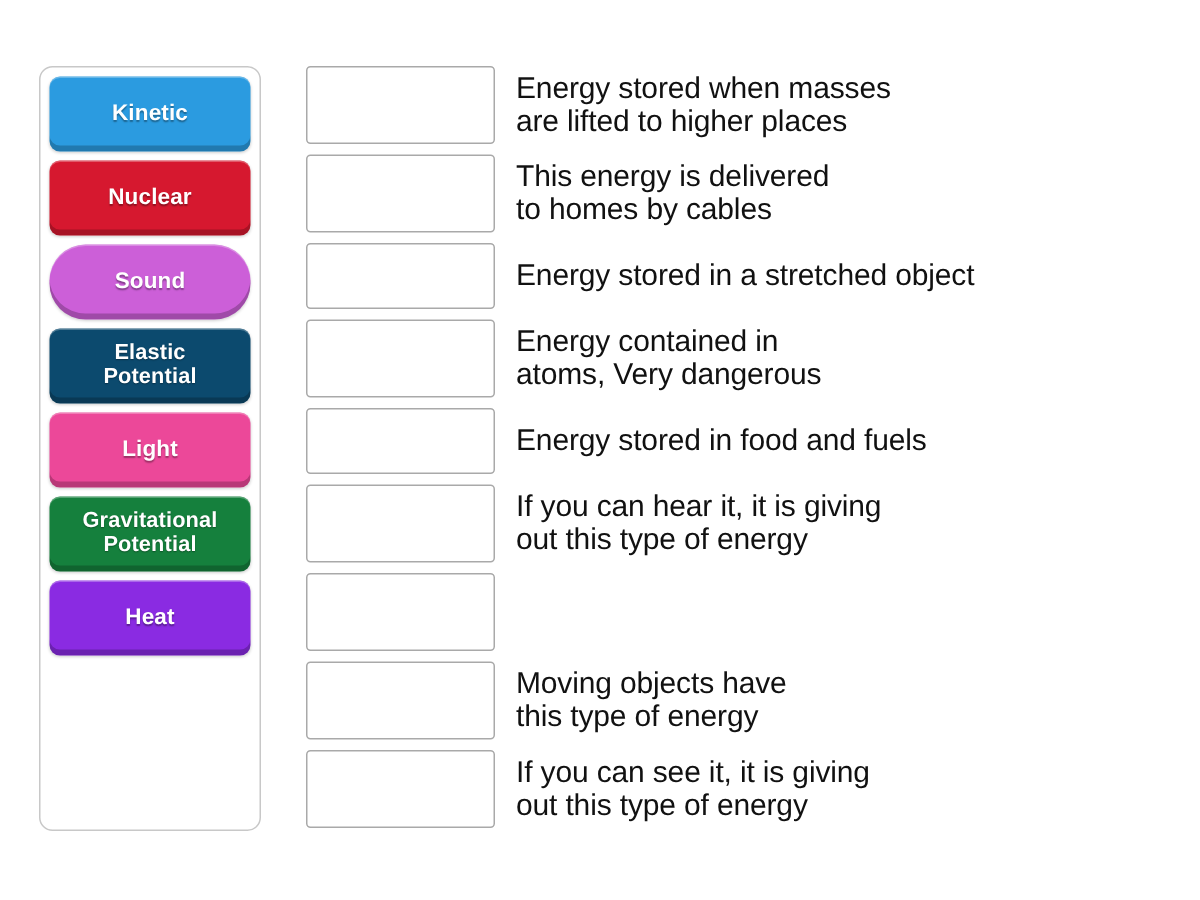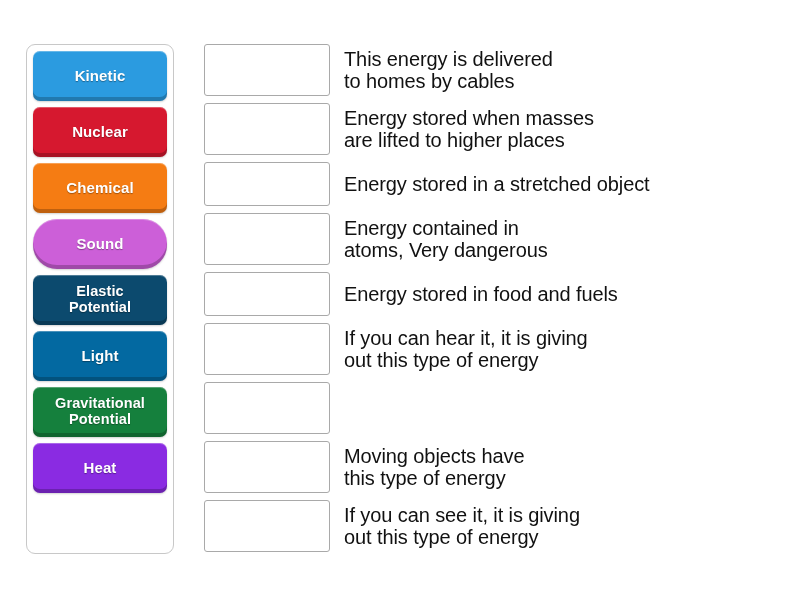--- a/index.html
+++ b/index.html
@@ -116,63 +116,60 @@
   <div id="tiles-panel">
 
     <div class="tile" style="background: rgb(43, 155, 224);">
       <span class="tile-label">Kinetic</span>
     </div>
 
     <div class="tile" style="background: rgb(214, 24, 47); align-items: center;">
       <span class="tile-label">Nuclear</span>
     </div>
 
-    <div class="tile" style="background: rgb(245, 124, 19);">
-      <span class="tile-label">Chemical</span>
-    </div>
 
 
     <div class="tile" style="background: rgb(204, 95, 216); border-radius: 24px;">
       <span class="tile-label">Sound</span>
     </div>
 
     <div class="tile two-line" style="background: #0c4a6e;">
       <span class="tile-label">Elastic
 Potential</span>
     </div>
 
-    <div class="tile" style="background: #0369a1;">
+    <div class="tile" style="background: #ec4899;">
       <span class="tile-label">Light</span>
     </div>
 
     <div class="tile two-line" style="background: #15803d;">
       <span class="tile-label">Gravitational
 Potential</span>
     </div>
 
     <div class="tile" style="background: rgb(138, 43, 226);">
       <span class="tile-label">Heat</span>
     </div>
 
   </div>
 
   <div id="rows">
 
     <div class="row tall">
       <div class="dropzone"></div>
+      <div class="definition">Energy stored when masses
+are lifted to higher places</div>
+    </div>
+
+    <div class="row tall">
+      <div class="dropzone"></div>
       <div class="definition">This energy is delivered
 to homes by cables</div>
     </div>
 
-    <div class="row tall">
-      <div class="dropzone"></div>
-      <div class="definition">Energy stored when masses
-are lifted to higher places</div>
-    </div>
-
     <div class="row">
       <div class="dropzone"></div>
       <div class="definition">Energy stored in a stretched object</div>
     </div>
 
     <div class="row tall">
       <div class="dropzone"></div>
       <div class="definition">Energy contained in
 atoms, Very dangerous</div>
     </div>

